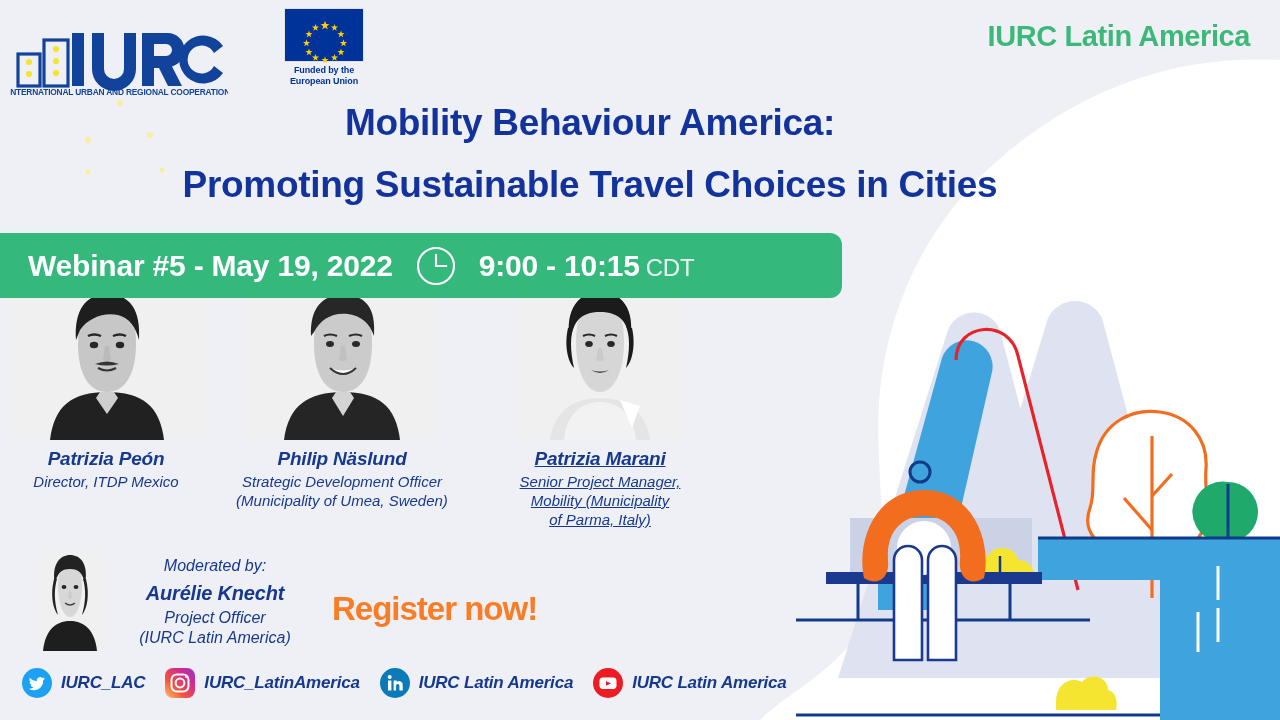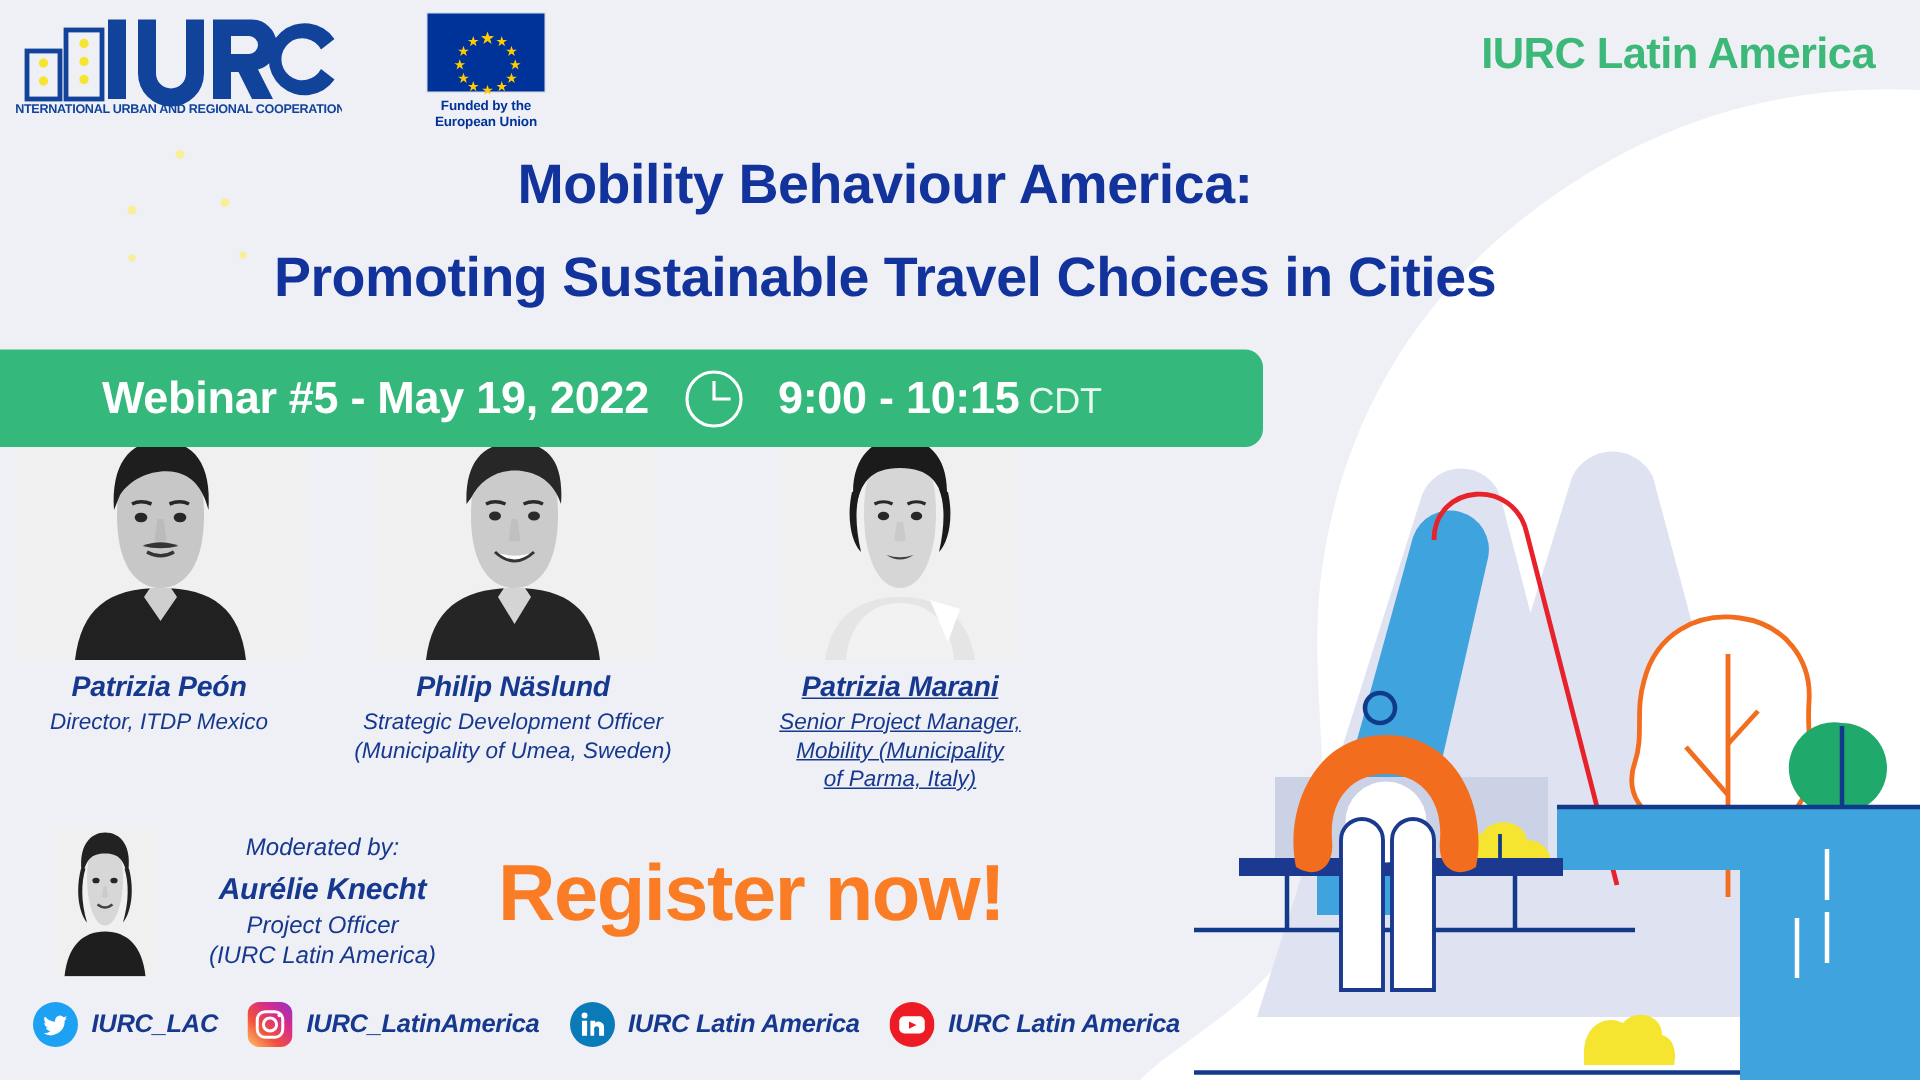--- a/index.html
+++ b/index.html
@@ -9,21 +9,21 @@
     background:#eff0f5;
     position:relative;
     overflow:hidden;
   }
   #stage { position:absolute; inset:0; width:1280px; height:720px; }
 
   
   .bg-layer { position:absolute; inset:0; z-index:0; }
 
   
-  .logo-iurc { position:absolute; left:10px; top:8px; width:218px; height:70px; z-index:5;text-align:center; }
+  .logo-iurc { position:absolute; left:10px; top:28px; width:218px; height:70px; z-index:5;text-align:center; }
   .eu-badge  { position:absolute; left:278px; top:8px; width:92px; height:82px; z-index:5; }
   .eu-flag { width:80px; height:54px; background:#003399; border:1px solid #dfe2ea; margin:0 auto; position:relative; }
   .eu-caption { text-align:center; color:#003399; font-size:9px; font-weight:bold; line-height:11px; margin-top:3px; letter-spacing:-.1px; }
 
   .brand-right {
     position:absolute; right:30px; top:20px; z-index:6;
     color:#3cb878; font-size:29px; font-weight:bold; letter-spacing:-.4px;
   }
 
   
@@ -36,21 +36,21 @@
     line-height:50px; letter-spacing:-.3px;
     font-family:"Liberation Sans", sans-serif;
   }
   .title-line.l1 { font-size:37px; }
   .title-line.l2 { font-size:37px;margin-top:12px; }
 
   
   .banner {
     position:absolute; left:0; top:233px; width:842px; height:65px;
     background:#35b87c; border-radius:0 12px 12px 0; z-index:7;
-    display:flex; align-items:center; padding-left:68px; gap:22px;
+    display:flex; align-items:center; padding-left:28px; gap:22px;
   }
   .banner-date { color:#fff; font-size:30px; font-weight:bold; letter-spacing:-.2px; }
   .clock-icon { width:42px; height:42px; flex:0 0 42px; }
   .banner-time { color:#fff; font-size:30px; font-weight:bold; letter-spacing:-.2px;text-align:center; }
   .banner-tz { color:#eafaf1; font-size:24px; font-weight:normal; margin-left:6px; }
 
   
   .speakers { position:absolute; left:0; top:288px; width:730px; z-index:6; }
   .sp-photo { position:absolute; top:0; overflow:hidden; filter:grayscale(1); }
   .sp-txt { position:absolute; text-align:center; color:#16398f; }
@@ -63,22 +63,22 @@
   
   .moderator { position:absolute; left:35px; top:551px; z-index:6; display:flex; }
   .mod-photo { width:70px; height:100px; overflow:hidden; filter:grayscale(1); }
   .mod-txt { text-align:center; color:#16398f; padding-top:6px; width:220px; }
   .mod-by { font-size:16px; font-style:italic; }
   .mod-name { font-size:20px; font-weight:bold; font-style:italic; margin-top:7px; letter-spacing:-.2px; }
   .mod-role { font-size:16px; font-style:italic; line-height:20px; margin-top:3px; }
 
   
   .register {
-    position:absolute; left:332px; top:565px; z-index:7;
-    color:#fa7d26; font-size:53px; font-weight:bold; letter-spacing:-1px;
+    position:absolute; left:332px; top:590px; z-index:7;
+    color:#fa7d26; font-size:33px; font-weight:bold; letter-spacing:-1px;
   }
 
   
   .social { position:absolute; left:22px; top:668px; z-index:8; display:flex; align-items:center; gap:20px; }
   .soc-item { display:flex; align-items:center; gap:9px;justify-content:space-between; }
   .soc-icon { width:30px; height:30px; flex:0 0 30px; }
   .soc-label { color:#16398f; font-size:17px; font-weight:bold; font-style:italic; letter-spacing:-.2px; }
 
   
   .illus { position:absolute; right:0; bottom:0; width:520px; height:460px; z-index:3; }

